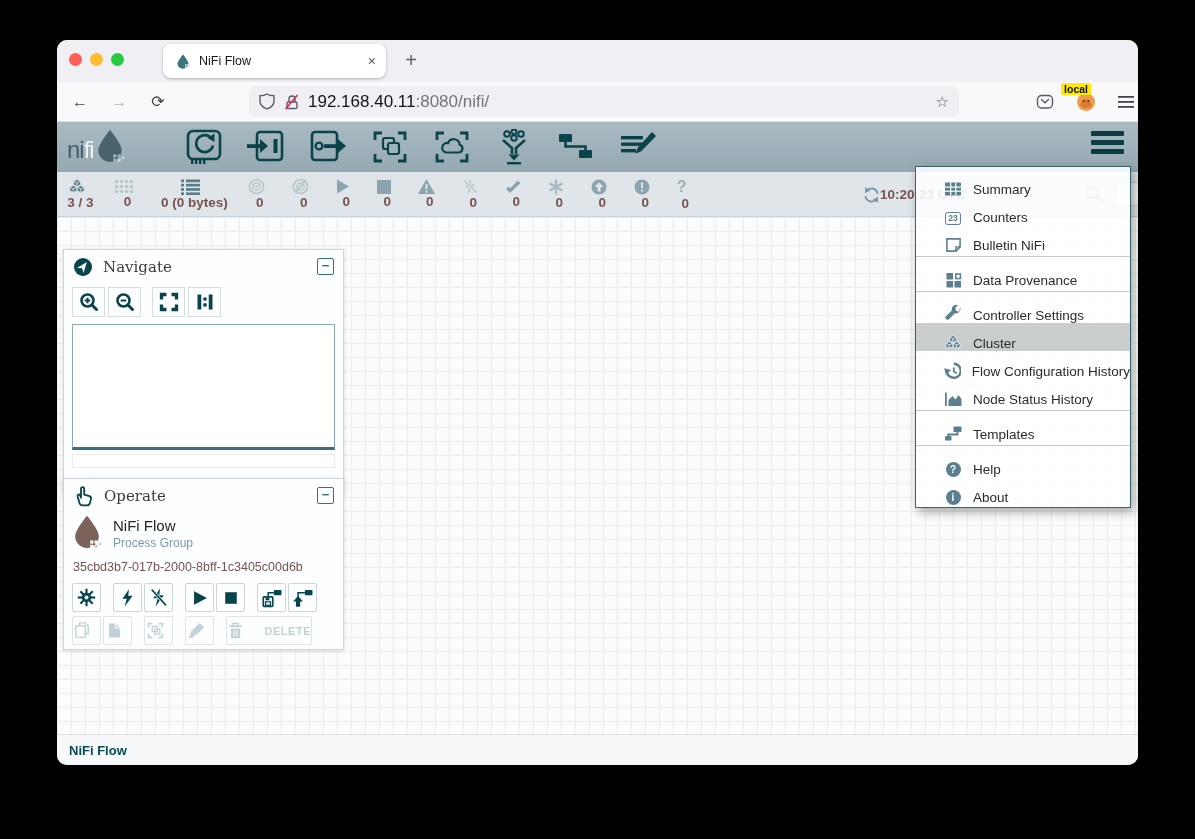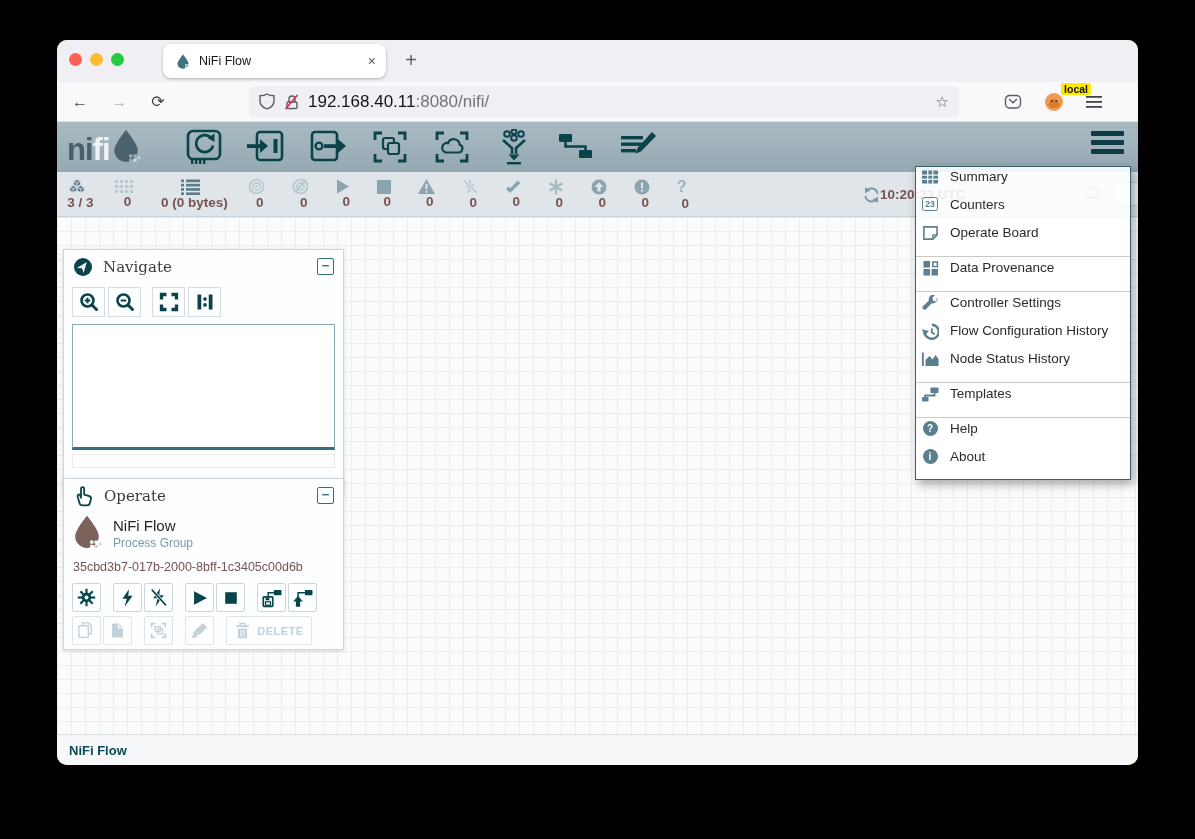--- a/index.html
+++ b/index.html
@@ -17,26 +17,26 @@
   .tab-close { color:#5b5b66; font-size:14px; cursor:default; }
   .newtab { position:absolute; left:341px; top:8px; width:26px; height:26px; font-size:20px; color:#5b5b66; text-align:center; line-height:25px; }
 
   .navbar { height:40px; background:#f9f9fb; display:flex; align-items:center; padding-left:14px; border-bottom:1px solid #e3e3e8; }
   .nav-ico { width:18px; text-align:center; font-size:16px; color:#45454f; margin-right:21px; }
   .nav-ico.dim { color:#b4b4bc; }
   .urlbar { margin-left:61px; width:710px; height:31px; background:#f0f0f4; border-radius:6px; display:flex; align-items:center; padding:0 10px; }
   .url-text { font-size:17px; color:#15141a; margin-left:9px; }
   .url-suffix { color:#74747f; }
   .url-star { margin-left:auto; font-size:15px; color:#5b5b66; }
-  .nav-right { margin-left:auto; display:flex; align-items:center; gap:22px; padding-right:36px; position:relative;text-align:center; }
+  .nav-right { margin-left:auto; display:flex; align-items:center; gap:22px; padding-right:4px; position:relative;text-align:center; }
   .badge-local { position:absolute; right:47px; top:-9px; background:#ffe900; color:#111; font-size:10.5px; padding:0 3px; border-radius:2px; font-weight:bold; z-index:3; }
 
   
   .nifi-toolbar { position:relative; height:50px; background:linear-gradient(180deg,#a9bac2,#95a9b2); display:flex; align-items:center; }
-  .nifi-logo { display:flex; align-items:flex-end; margin-left:10px; font-weight:bold; font-size:31px; letter-spacing:-1px; line-height:30px; }
+  .nifi-logo { display:flex; align-items:flex-end; margin-left:10px; font-weight:normal; font-size:24px; letter-spacing:-1px; line-height:30px; }
   .logo-ni { color:#44606c; } .logo-fi { color:#eef2f3; }
   .tb-icons { position:absolute; left:128px; top:7px; display:flex; gap:24px; }
   .tb-ic { width:38px; height:36px; }
   .gmenu-btn { position:absolute; right:14px; top:9px; width:33px; }
   .gmenu-btn div { height:5px; background:#0d3c44; margin-bottom:4px; border-radius:1px; }
 
   
   .statusbar { position:relative; height:45px; background:#dfe5e9; border-bottom:1px solid #c6d0d6; display:flex; align-items:center; padding-left:10px; }
   .sb-item { display:flex; align-items:center; margin-right:20px;flex-direction:column; }
   .sb-item svg, .sb-item .q { margin-right:7px; }
@@ -67,31 +67,31 @@
 
   #operate { top:261px; height:172px; }
   .op-sel { display:flex; align-items:center; padding:2px 8px 0; }
   .op-sel-meta { margin-left:11px; }
   .op-name { font-size:15px; color:#262626; }
   .op-type { font-size:12px; color:#7b99a6; margin-top:2px; }
   .op-id { font-size:12.5px; color:#775351; padding-left:9px; margin-top:8px; white-space:nowrap; }
   .op-row { display:flex; margin:9px 8px 0; }
   .op-btn { width:29px; height:29px; border:1px solid #ccd6da; background:#fdfeff; border-radius:2px; display:flex; align-items:center; justify-content:center; }
   .op-btn.adj { margin-left:2px; } .op-btn.gap { margin-left:12px; }
-  .op-btn.off { border-color:#dde5e9; }
+  .op-btn.off { border-color:#dde5e9;justify-content:space-between; }
   .op-del { width:86px; display:flex; align-items:center; justify-content:center; gap:6px; }
   .del-label { font-size:11px; font-weight:bold; color:#c2d1d8; letter-spacing:.5px; }
 
   
   .crumbbar { height:31px; background:#f7f8f9; border-top:1px solid #dadfe3; display:flex; align-items:center; padding-left:12px; }
   .crumb { font-size:13px; font-weight:bold; color:#0a4a52; }
 
   
   .gmenu { position:absolute; left:858px; top:126px; width:216px; background:rgba(255,255,255,.88); border:1px solid #37616b; box-shadow:3px 4px 10px rgba(0,0,0,.35); padding:2px 0; z-index:10; }
-  .gm-item { height:28px; display:flex; align-items:flex-start; padding-left:3px; }
+  .gm-item { height:28px; display:flex; align-items:flex-end; padding-left:26px; }
   .gm-item.hl { background:#c9cdce; }
   .gm-ico { width:22px; display:flex; justify-content:center; align-items:center; }
   .gm-label { margin-left:9px; font-size:13.5px; color:#2b2b2b; white-space:nowrap; }
   .gm-div { height:1px; background:#c9c9c9; margin:3px 0; }
   .circ { width:15px; height:15px; border-radius:50%; background:#5b7f8e; color:#fff; font-size:10px; font-weight:bold; display:flex; align-items:center; justify-content:center; }
   .cnt { border:1.5px solid #5b7f8e; border-radius:2.5px; color:#5b7f8e; font-size:8.5px; font-weight:bold; padding:1.5px 2px; line-height:1; }
 </style>
 </head>
 <body>
 
@@ -573,21 +573,21 @@
         </span>
       <span class="gm-label">Counters</span>
     </div>
     <div class="gm-item">
       <span class="gm-ico">
         <svg width="17" height="16" viewBox="0 0 18 17">
             <path d="M2,2 H16 V10.5 L11.5,15 H2 Z" fill="none" stroke="#5b7f8e" stroke-width="1.7"></path>
             <path d="M16,10.5 H11.5 V15" fill="none" stroke="#5b7f8e" stroke-width="1.5"></path>
           </svg>
       </span>
-      <span class="gm-label">Operate Board</span>
+      <span class="gm-label">Bulletin NiFi</span>
     </div>
     <div class="gm-div"></div>
     <div class="gm-item">
       <span class="gm-ico">
         <svg width="17" height="16" viewBox="0 0 17 16">
             <g fill="#5b7f8e">
               <rect x="1.5" y="1" width="6.5" height="6.5"></rect>
               <rect x="1.5" y="9" width="6.5" height="6.5"></rect>
               <rect x="9.5" y="9" width="6.5" height="6.5"></rect>
             </g>
@@ -598,20 +598,38 @@
     </div>
     <div class="gm-div"></div>
     <div class="gm-item">
       <span class="gm-ico">
         <svg width="18" height="18" viewBox="0 0 19 19">
             <path d="M17,2.2 a4.9,4.9 0 0 1 -5.6,6.6 L5.2,15 a2.2,2.2 0 0 1 -3.1,-3.1 L8.3,5.7 a4.9,4.9 0 0 1 6.6,-5.6 L12,3 l0.8,3.2 L16,7 Z" fill="#5b7f8e"></path>
           </svg>
       </span>
       <span class="gm-label">Controller Settings</span>
     </div>
+    <div class="gm-item hl">
+      <span class="gm-ico">
+        <svg width="20" height="16" viewBox="0 0 20 16">
+            <g fill="#5b7f8e" stroke="#fff" stroke-width="0.6">
+          <polygon points="10,0.6 13.4,2.3 10,4 6.6,2.3"></polygon>
+              <polygon points="6.6,2.3 10,4 10,7.4 6.6,5.7"></polygon>
+              <polygon points="10,4 13.4,2.3 13.4,5.7 10,7.4"></polygon>
+          <polygon points="6.3,6.6 9.7,8.3 6.3,10 2.9,8.3"></polygon>
+              <polygon points="2.9,8.3 6.3,10 6.3,13.4 2.9,11.7"></polygon>
+              <polygon points="6.3,10 9.7,8.3 9.7,11.7 6.3,13.4"></polygon>
+          <polygon points="13.7,6.6 17.1,8.3 13.7,10 10.3,8.3"></polygon>
+              <polygon points="10.3,8.3 13.7,10 13.7,13.4 10.3,11.7"></polygon>
+              <polygon points="13.7,10 17.1,8.3 17.1,11.7 13.7,13.4"></polygon>
+        </g>
+          </svg>
+      </span>
+      <span class="gm-label">Cluster</span>
+    </div>
     <div class="gm-item">
       <span class="gm-ico">
         <svg width="17" height="17" viewBox="0 0 17 17">
             <path d="M9.8,1.8 a7,7 0 1 1 -6.9,8.6" fill="none" stroke="#5b7f8e" stroke-width="2.4"></path>
             <polygon points="0.2,6.2 7,8 2,13 " fill="#5b7f8e"></polygon>
             <path d="M9.8,5.5 V9.5 l3,1.8" fill="none" stroke="#5b7f8e" stroke-width="1.8"></path>
           </svg>
       </span>
       <span class="gm-label">Flow Configuration History</span>
     </div>

